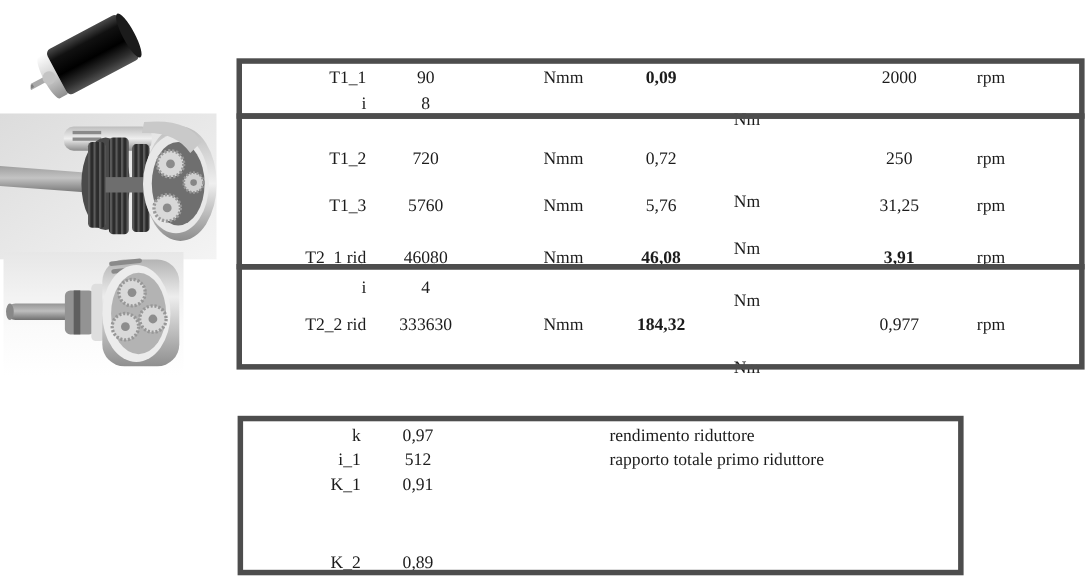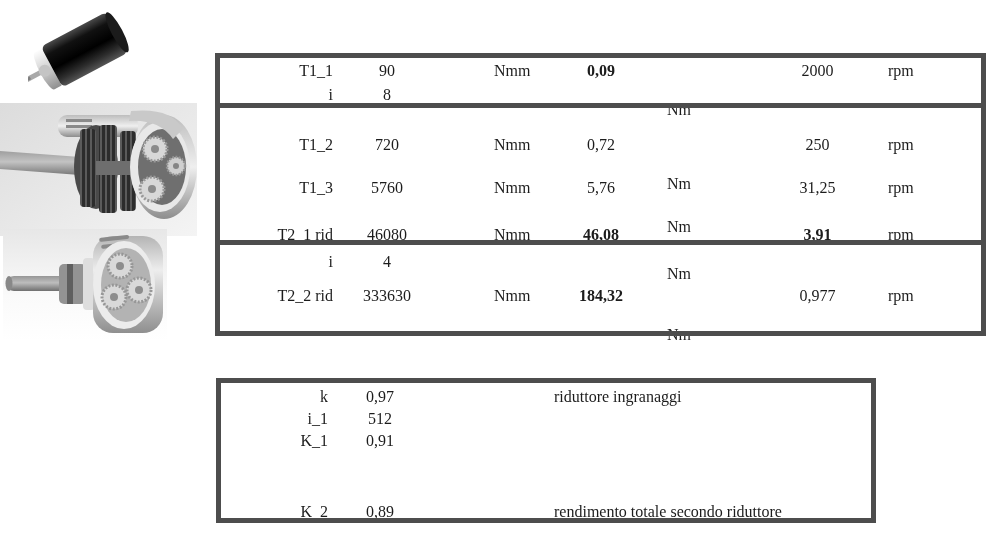--- a/index.html
+++ b/index.html
@@ -227,30 +227,30 @@
       <span class="c u3">rpm</span>
     </div>
   </div>
 
   <div class="tbl" id="efficiency-table">
     <div class="box" id="boxE"></div>
 
     <div class="r" style="top:10px">
       <span class="c elab">k</span>
       <span class="c eval">0,97</span>
-      <span class="c edesc">riduttore ingranaggi</span>
+      <span class="c edesc">rendimento riduttore</span>
     </div>
     <div class="r" style="top:32px">
       <span class="c elab">i_1</span>
       <span class="c eval">512</span>
+      <span class="c edesc">rapporto totale primo riduttore</span>
     </div>
     <div class="r" style="top:54px">
       <span class="c elab">K_1</span>
       <span class="c eval">0,91</span>
     </div>
     <div class="r" style="top:125px">
       <span class="c elab">K_2</span>
       <span class="c eval">0,89</span>
-      <span class="c edesc">rendimento totale secondo riduttore</span>
     </div>
   </div>
 
 </div>
 
 </body></html>

